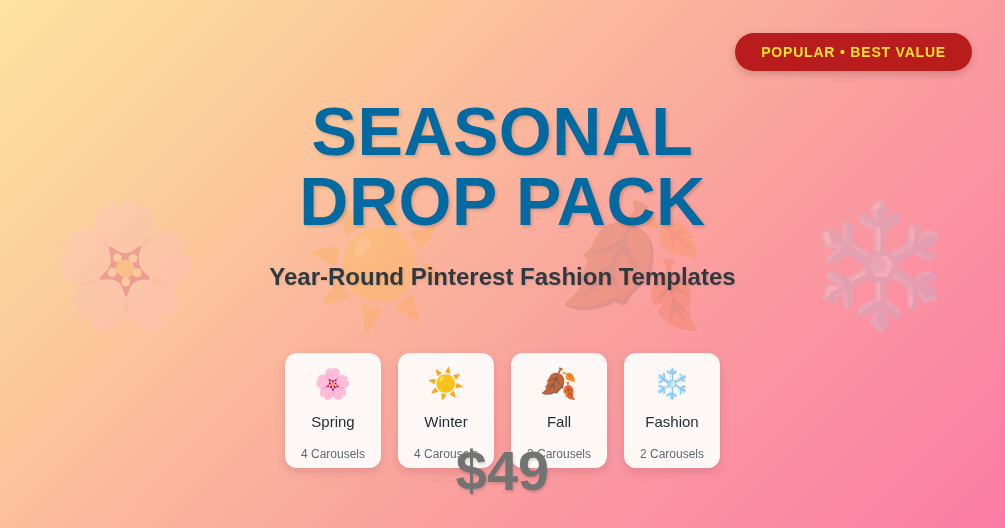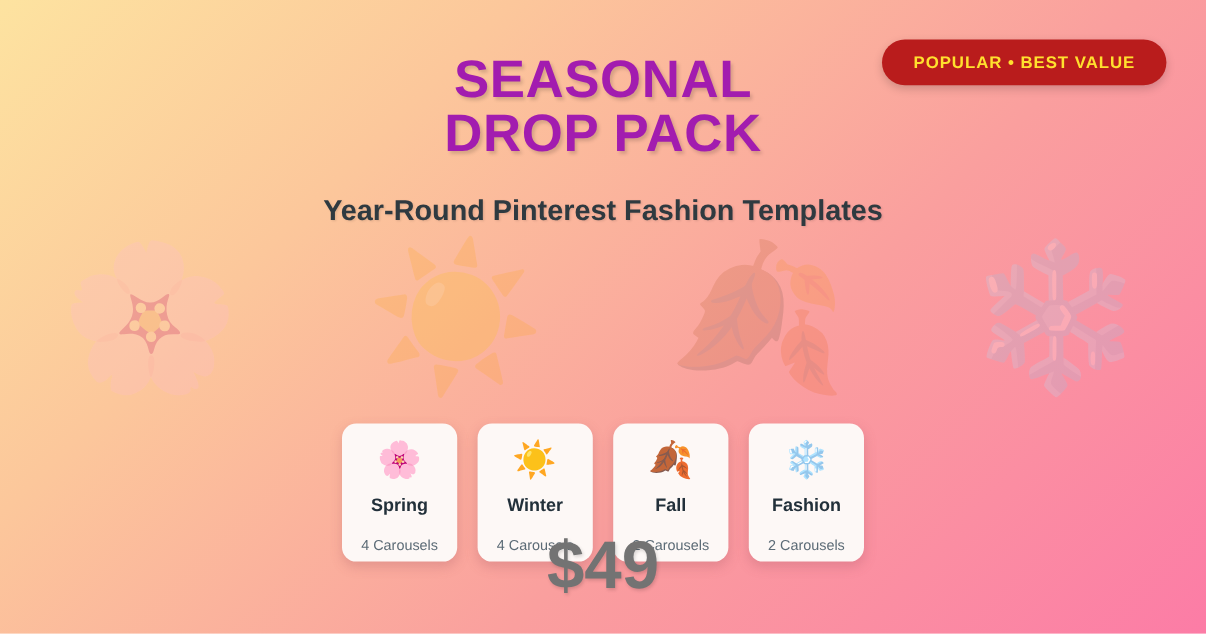--- a/index.html
+++ b/index.html
@@ -55,25 +55,25 @@
 
   
   .hero {
     position: absolute;
     top: 0;
     left: 0;
     width: 1005px;
     text-align: center;
   }
   .title {
-    margin-top: 44px;
-    font-size: 44px;
+    margin-top: 96px;
+    font-size: 68px;
     font-weight: bold;
     line-height: 1.03;
-    color: #a21caf;
+    color: #0369a1;
     letter-spacing: 0.5px;
     text-shadow: 2px 2px 3px rgba(0,0,0,0.15);
   }
   .title .line { display: block; }
   .subtitle {
     margin-top: 27px;
     font-size: 24px;
     font-weight: bold;
     color: #2f3a40;
     text-shadow: 1px 1px 2px rgba(0,0,0,0.12);
@@ -102,21 +102,21 @@
     padding-top: 16px;
   }
   .card-icon {
     font-size: 30px;
     line-height: 1;
     height: 36px;
   }
   .card-name {
     margin-top: 8px;
     font-size: 15px;
-    font-weight: bold;
+    font-weight: normal;
     color: #22303a;
   }
   .card-count {
     margin-top: 17px;
     font-size: 12px;
     color: #5c6b76;
   }
 
   
   .price {

